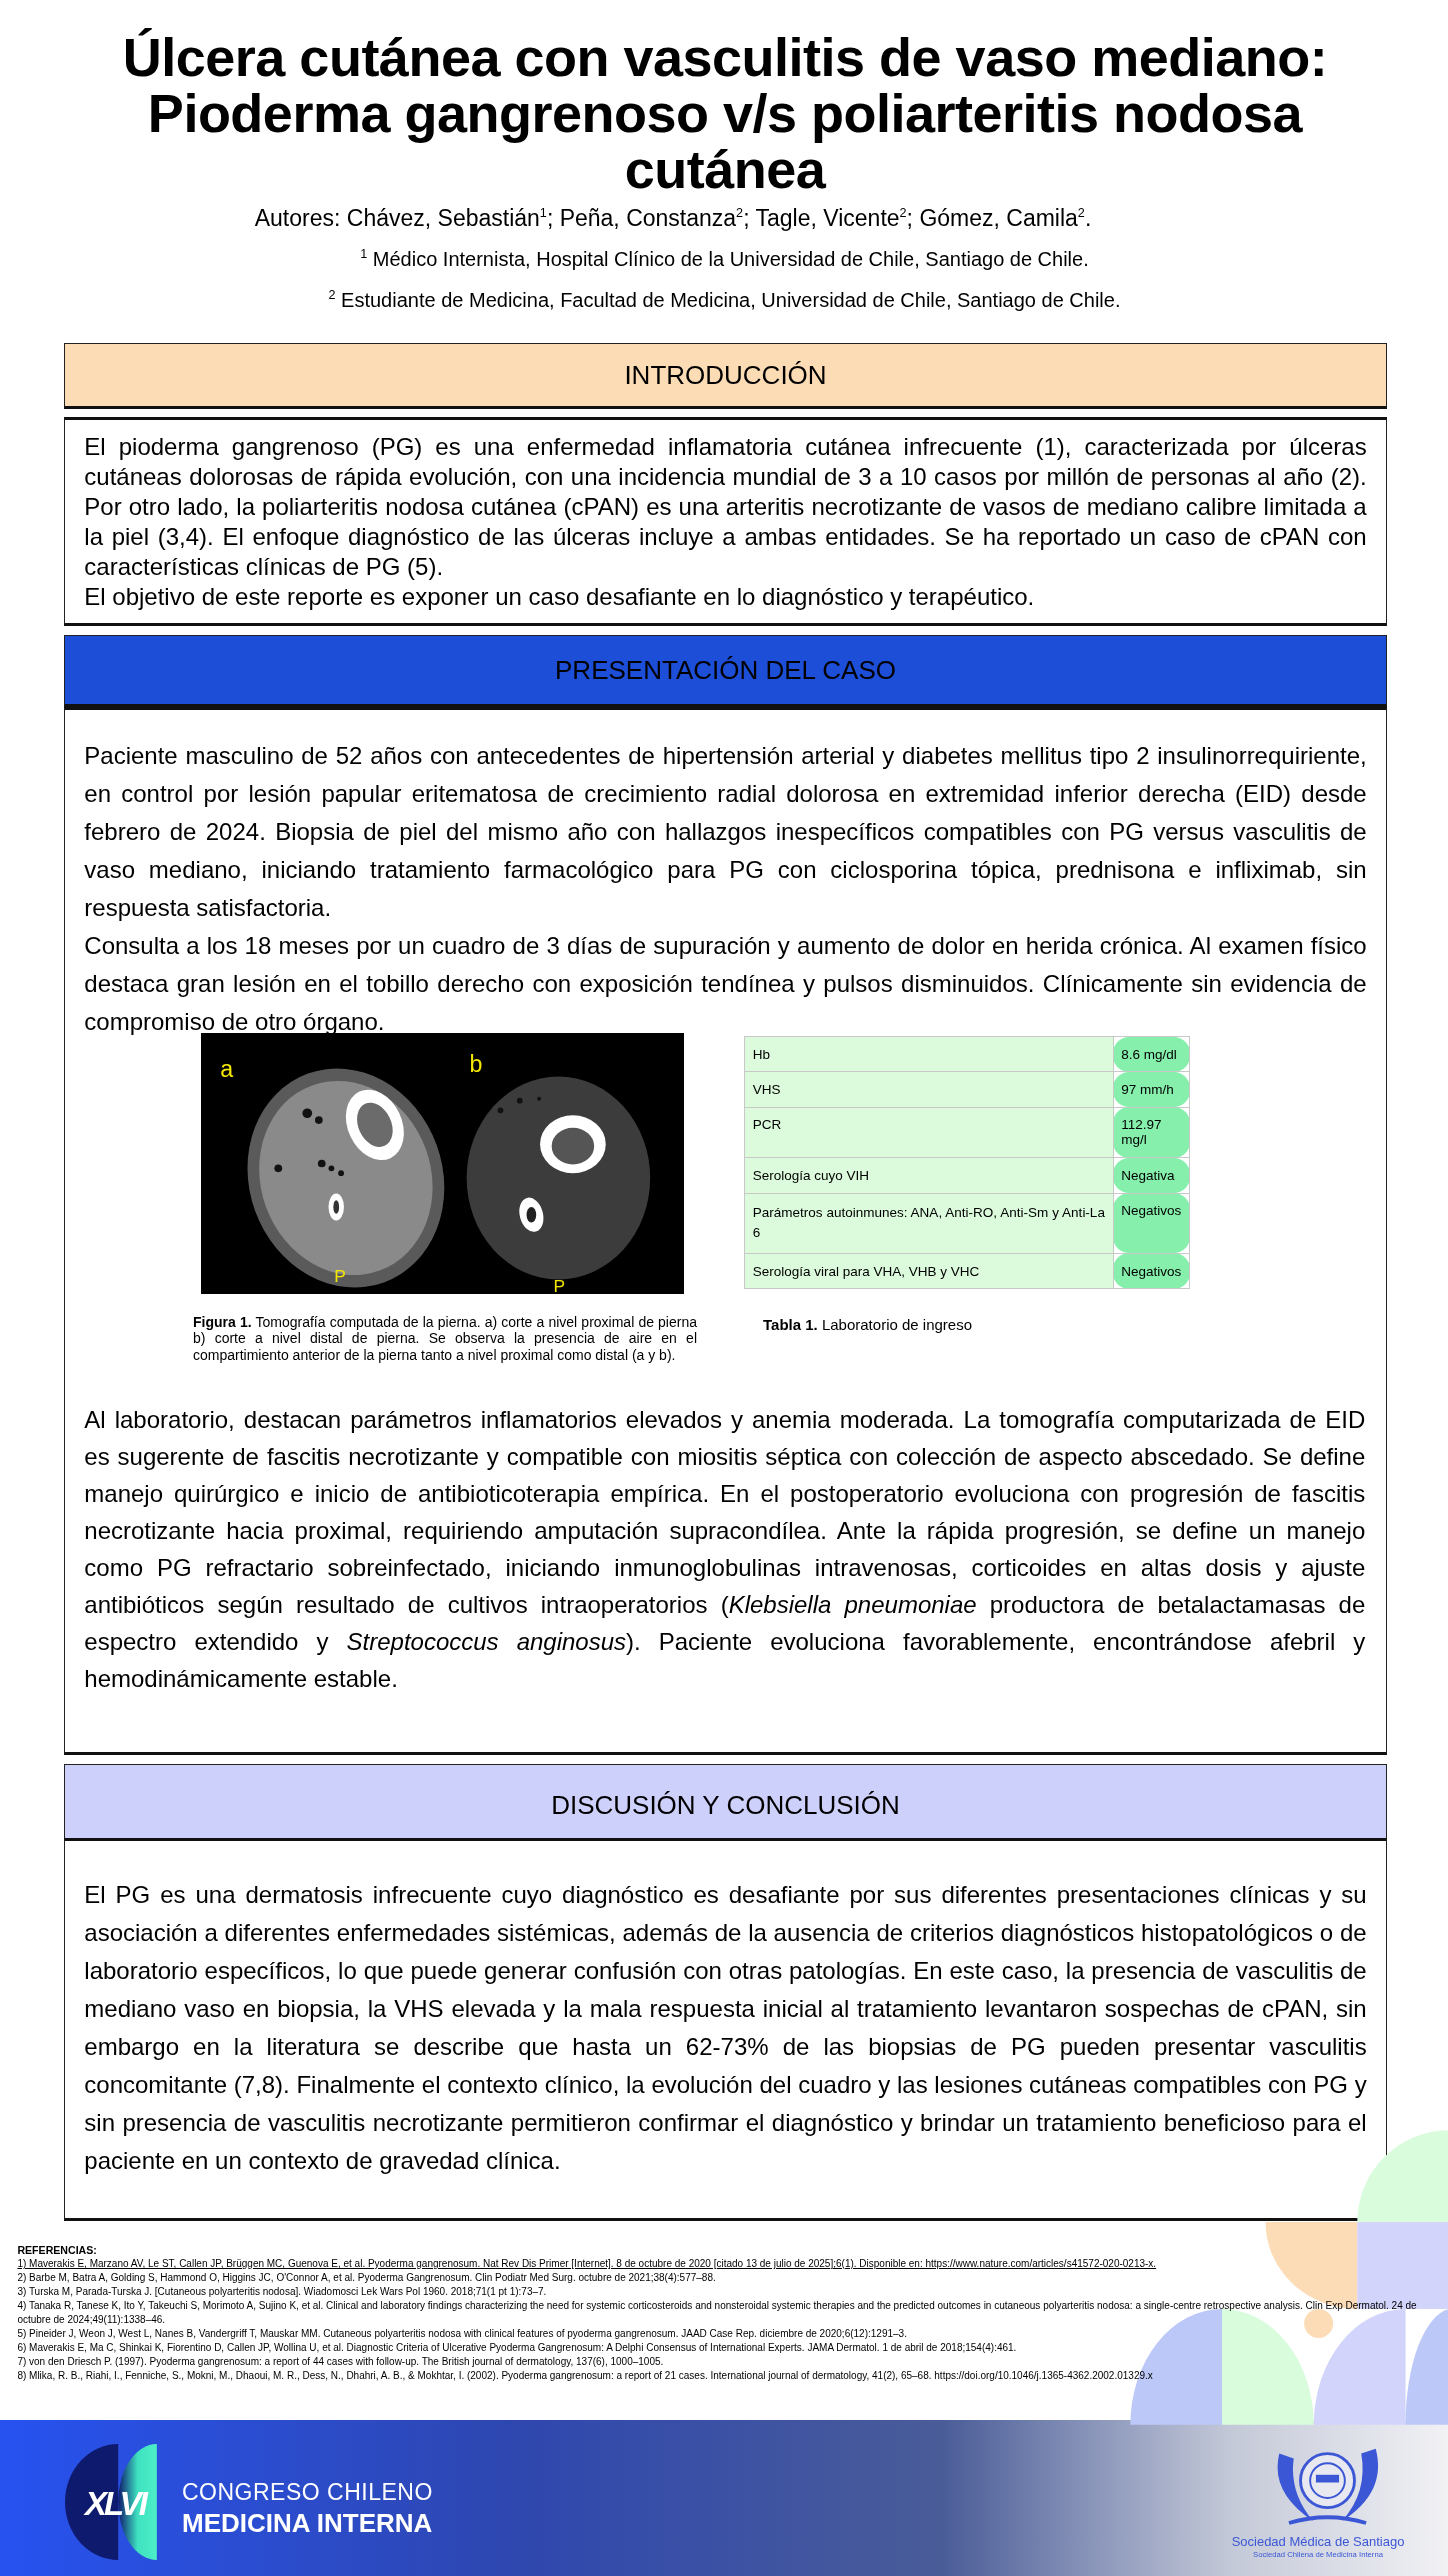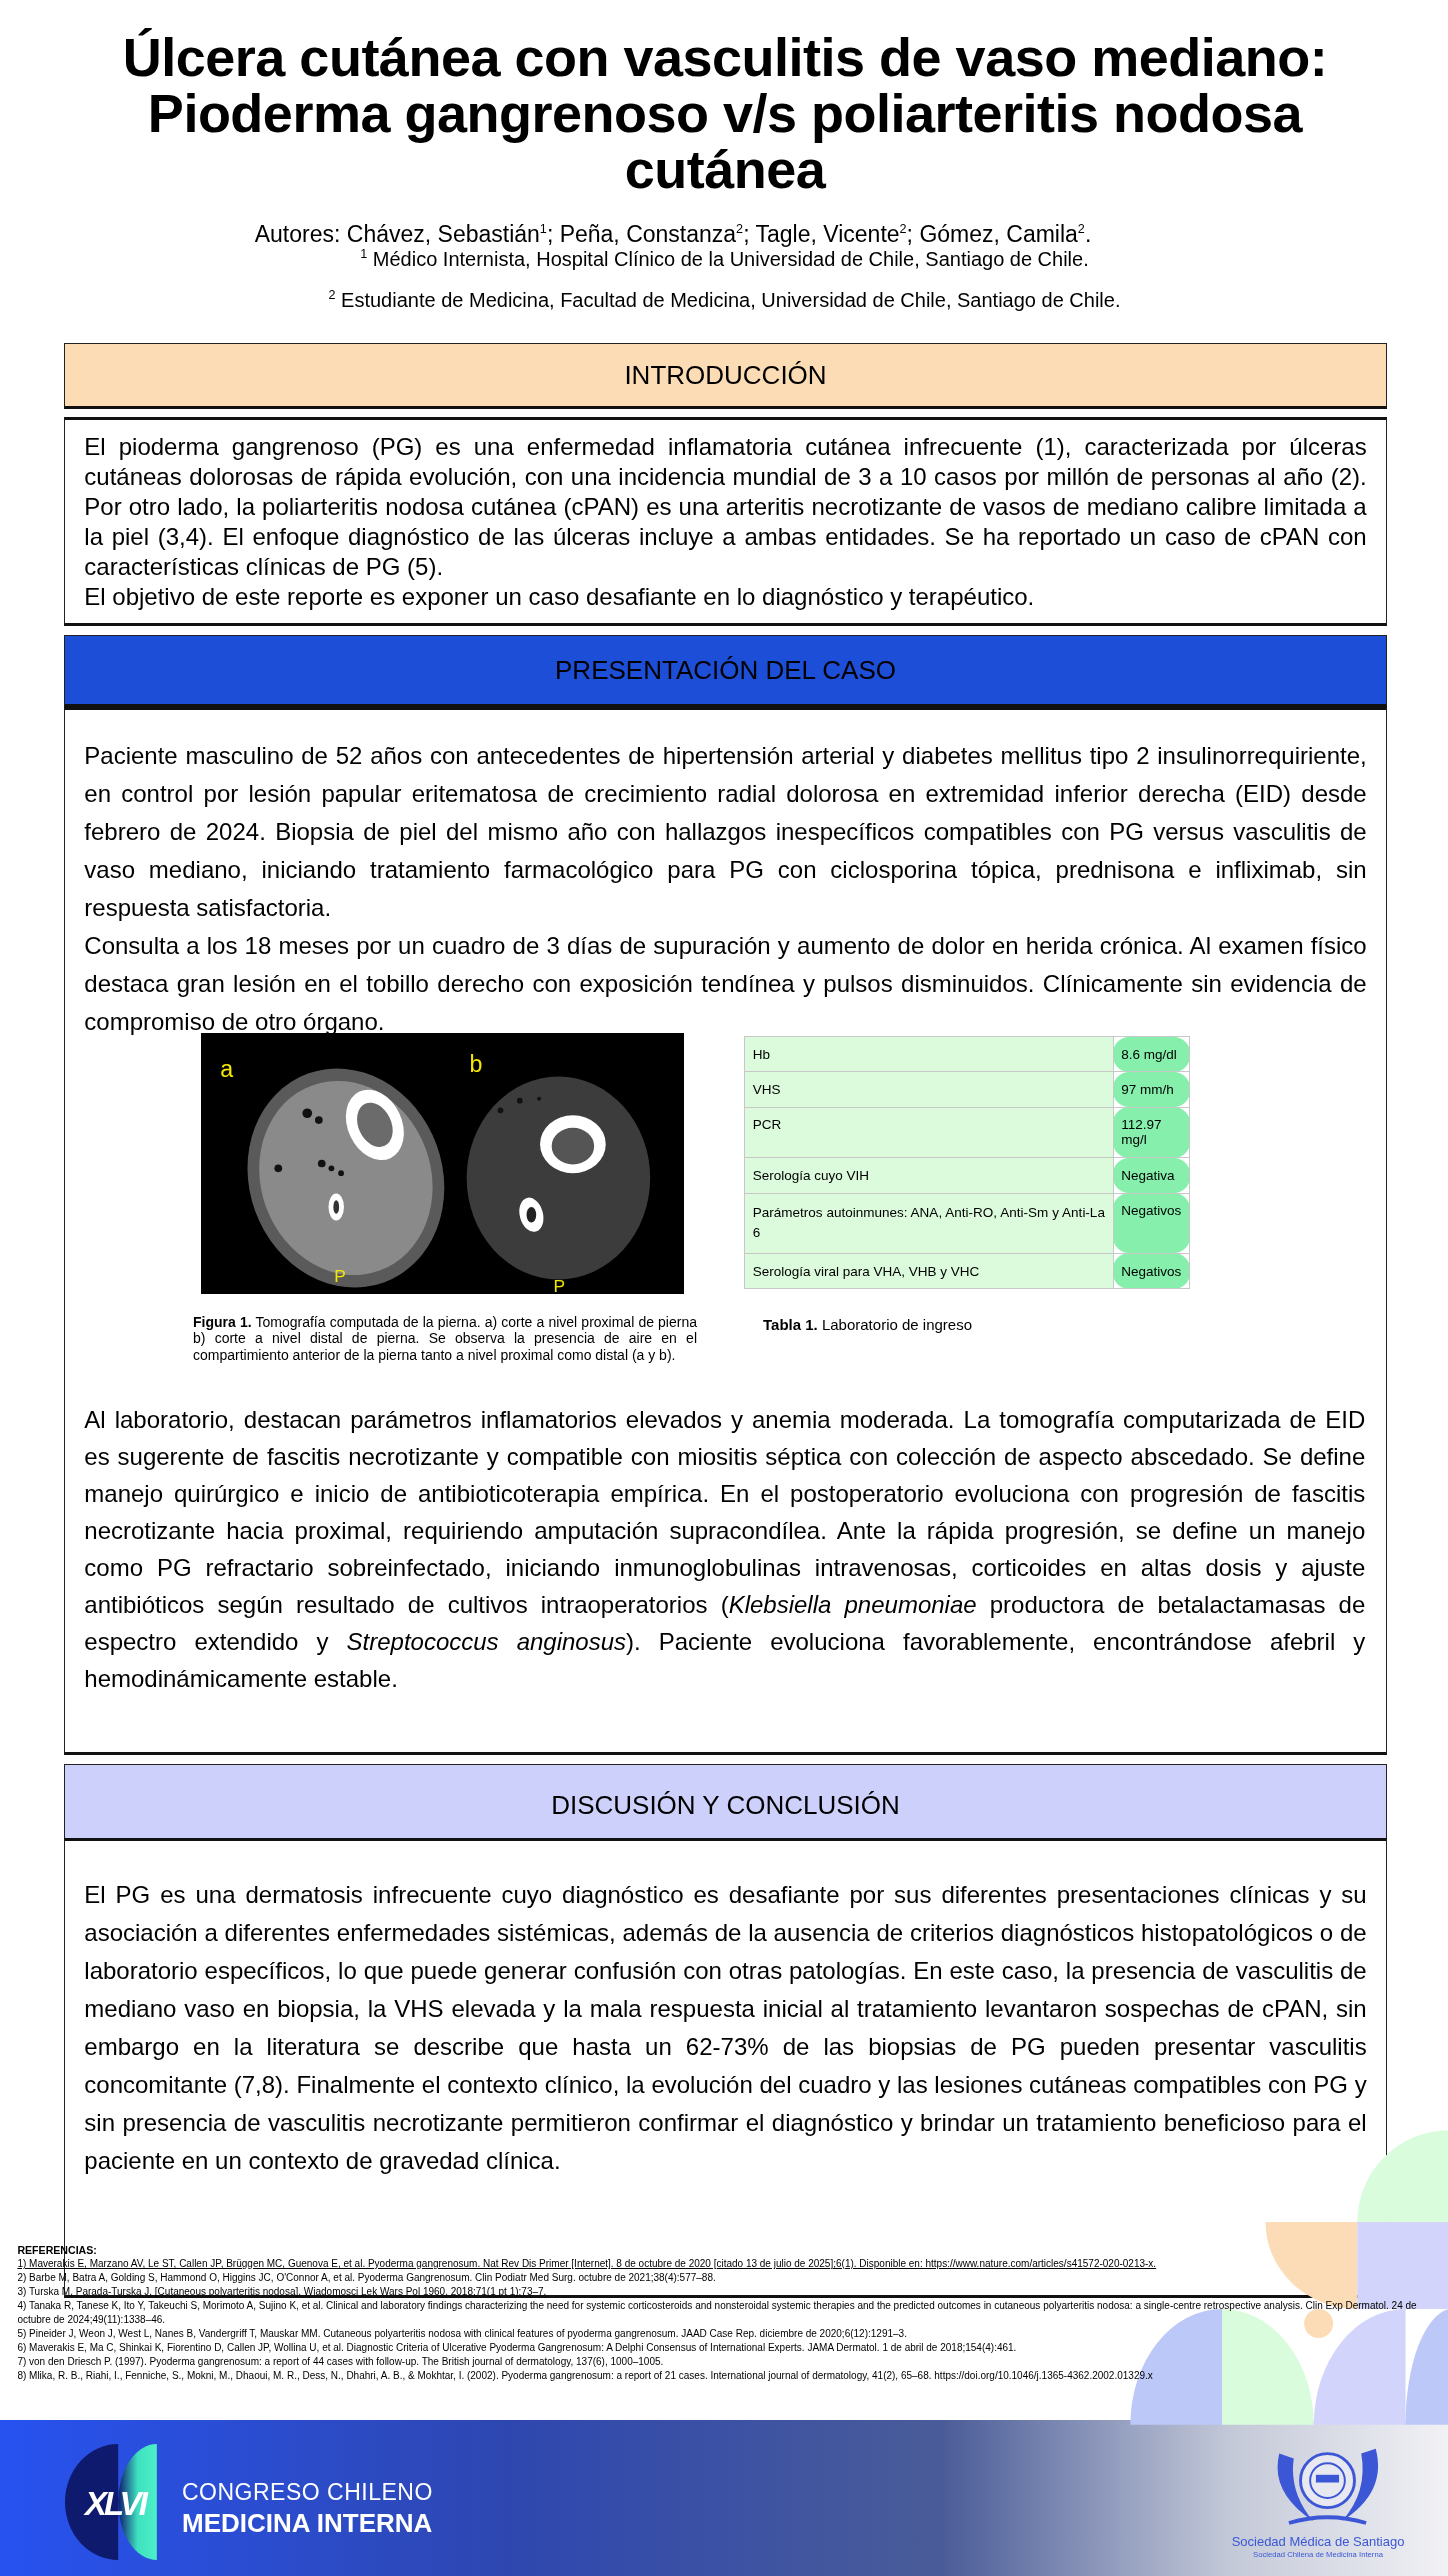--- a/index.html
+++ b/index.html
@@ -1,21 +1,21 @@
 <!DOCTYPE html>
 <html><head>
 <meta charset="utf-8">
 <style>
   * { box-sizing: border-box; margin: 0; padding: 0; }
   html, body { width: 1449px; height: 2576px; background: #ffffff; overflow: hidden; }
   body { position: relative; font-family: "Liberation Sans", sans-serif; color: #000; }
 
   .title { position: absolute; left: 39px; top: 29px; width: 1372px; text-align: center;
     font-weight: bold; font-size: 54px; line-height: 56px; letter-spacing: -0.5px; }
-  .authors { position: absolute; left: 0; top: 205px; width: 1346px; text-align: center; font-size: 23px; margin-top: 16px; }
+  .authors { position: absolute; left: 0; top: 205px; width: 1346px; text-align: center; font-size: 23px; }
   .affil { position: absolute; left: 0; width: 1449px; text-align: center; font-size: 20px; }
   .affil sup, .authors sup { font-size: 12.6px; }
 
   .sec-head { position: absolute; left: 64px; width: 1323px; border: 1.9px solid #222;
     border-bottom: 3.9px solid #111; display: flex; align-items: center; justify-content: center;
     font-weight: normal; font-size: 26px; }
   .sec-box { position: absolute; left: 64px; width: 1323px; border: 1.9px solid #222;
     border-top: 3.9px solid #111; border-bottom: 3.9px solid #111; background: #fff; }
   .para { font-size: 24px; text-align: justify; }
 
@@ -141,21 +141,21 @@
       </tr>
 </tbody>
   </table>
 <div class="tab-caption">
   <b>Tabla 1.</b><span> Laboratorio de ingreso</span>
 </div>
 
 <div class="sec-head" style="top:1764px;height:84px;background:#cdd0fa">
   <span>DISCUSIÓN Y CONCLUSIÓN</span>
 </div>
-<div class="sec-box" style="top:1838px;height:460px;padding:35px 19.3px 0 19.3px">
+<div class="sec-box" style="top:1838px;height:383px;padding:35px 19.3px 0 19.3px">
   <p class="para" style="line-height:38px">El PG es una dermatosis infrecuente cuyo diagnóstico es desafiante por sus diferentes presentaciones clínicas y su asociación a diferentes enfermedades sistémicas, además de la ausencia de criterios diagnósticos histopatológicos o de laboratorio específicos, lo que puede generar confusión con otras patologías. En este caso, la presencia de vasculitis de mediano vaso en biopsia, la VHS elevada y la mala respuesta inicial al tratamiento levantaron sospechas de cPAN, sin embargo en la literatura se describe que hasta un 62-73% de las biopsias de PG pueden presentar vasculitis concomitante (7,8). Finalmente el contexto clínico, la evolución del cuadro y las lesiones cutáneas compatibles con PG y sin presencia de vasculitis necrotizante permitieron confirmar el diagnóstico y brindar un tratamiento beneficioso para el paciente en un contexto de gravedad clínica.</p>
 </div>
 
 <svg class="deco" style="left:1111px;top:2106px" width="338" height="319" viewBox="0 0 350 330">
   <path d="M255 120 A95 95 0 0 1 350 25 L350 120 Z" fill="#d8fcdc"></path>
   <path d="M160 120 L255 120 L255 210 A95 90 0 0 1 160 120 Z" fill="#fbdcb6"></path>
   <rect x="255" y="120" width="95" height="90" fill="#d2d4fb"></rect>
   <circle cx="215" cy="225" r="15" fill="#fbdcb6"></circle>
   <path d="M20 330 A95 120 0 0 1 115 210 L115 330 Z" fill="#bcc8f8"></path>
   <path d="M115 210 A95 120 0 0 1 210 330 L115 330 Z" fill="#d8fcdc"></path>

